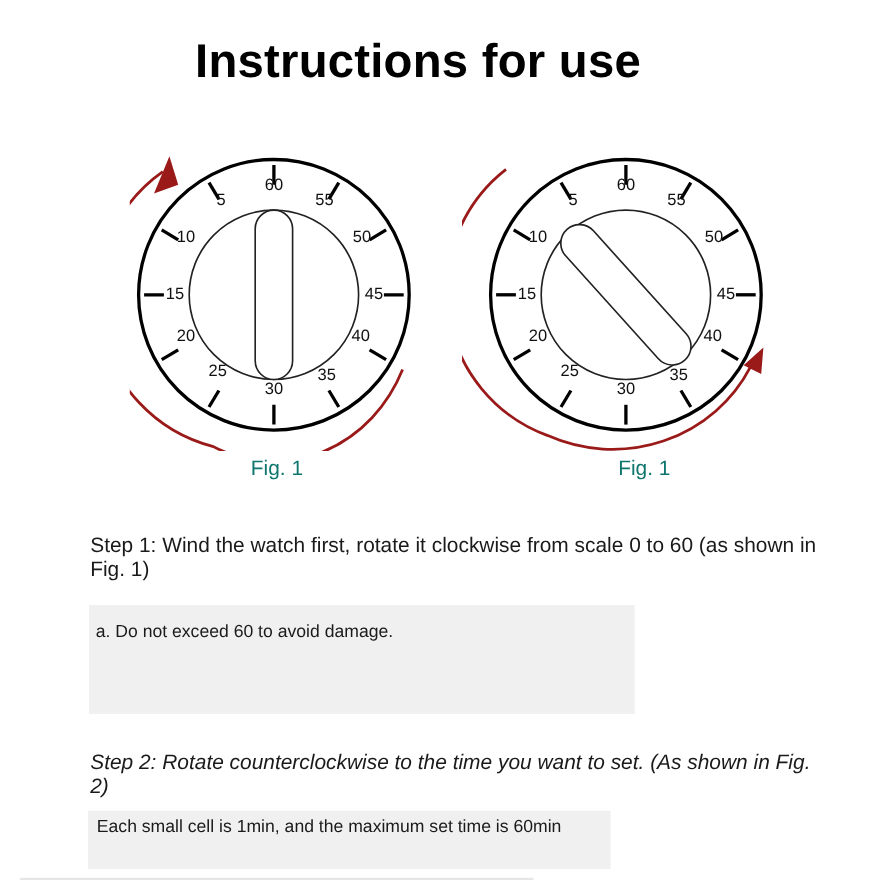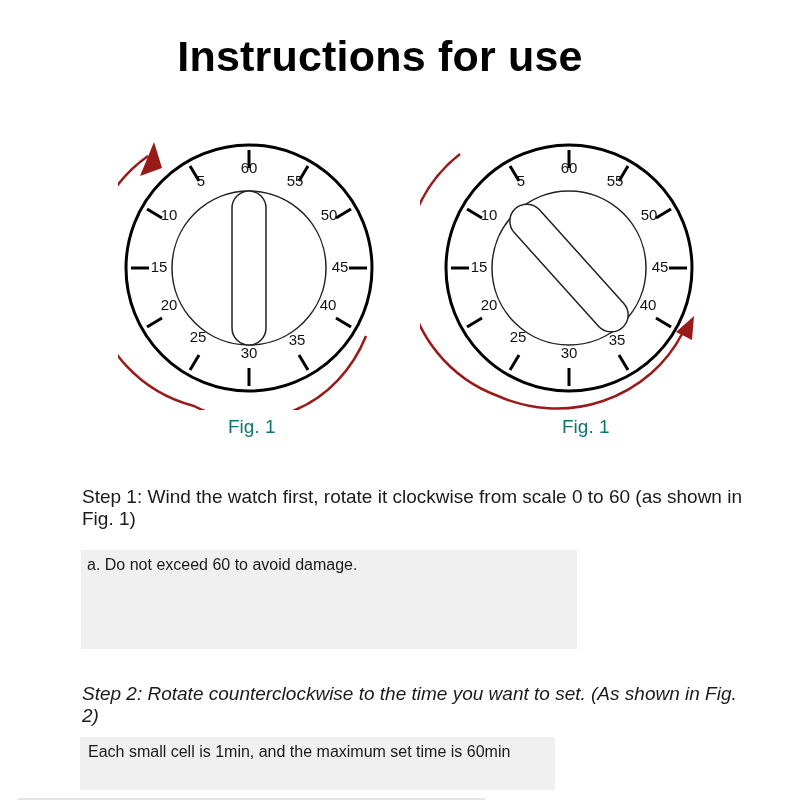--- a/index.html
+++ b/index.html
@@ -100,21 +100,21 @@
         <text x="-80" y="42">20</text>
         <text x="-48" y="-82">5</text>
       </g>
       <rect x="-17" y="-80" width="34" height="160" rx="17" ry="17" fill="#fff" stroke="#222" stroke-width="1.5" transform="rotate(-42)"></rect>
     </g>
   </svg>
 </div>
 <div class="cap" style="left:562px;">Fig. 1</div>
 
 <div class="step" style="top:486px;">Step 1: Wind the watch first, rotate it clockwise from scale 0 to 60 (as shown in Fig. 1)</div>
-<div class="note" style="left:81px;top:550px;width:496px;height:99px;padding:4px 0 0 6px;">
+<div class="note" style="left:81px;top:550px;width:496px;height:99px;padding:14px 0 0 6px;">
   <div>a. Do not exceed 60 to avoid damage.</div>
 </div>
 
 <div class="step" style="top:683px;font-style:italic;">Step 2: Rotate counterclockwise to the time you want to set. (As shown in Fig. 2)</div>
 <div class="note" style="left:80px;top:737px;width:475px;height:53px;padding:4px 12px 0 8px;">
   <div style="width:450px;">Each small cell is 1min, and the maximum set time is 60min</div>
 </div>
 
 <div class="rule"></div>
 

